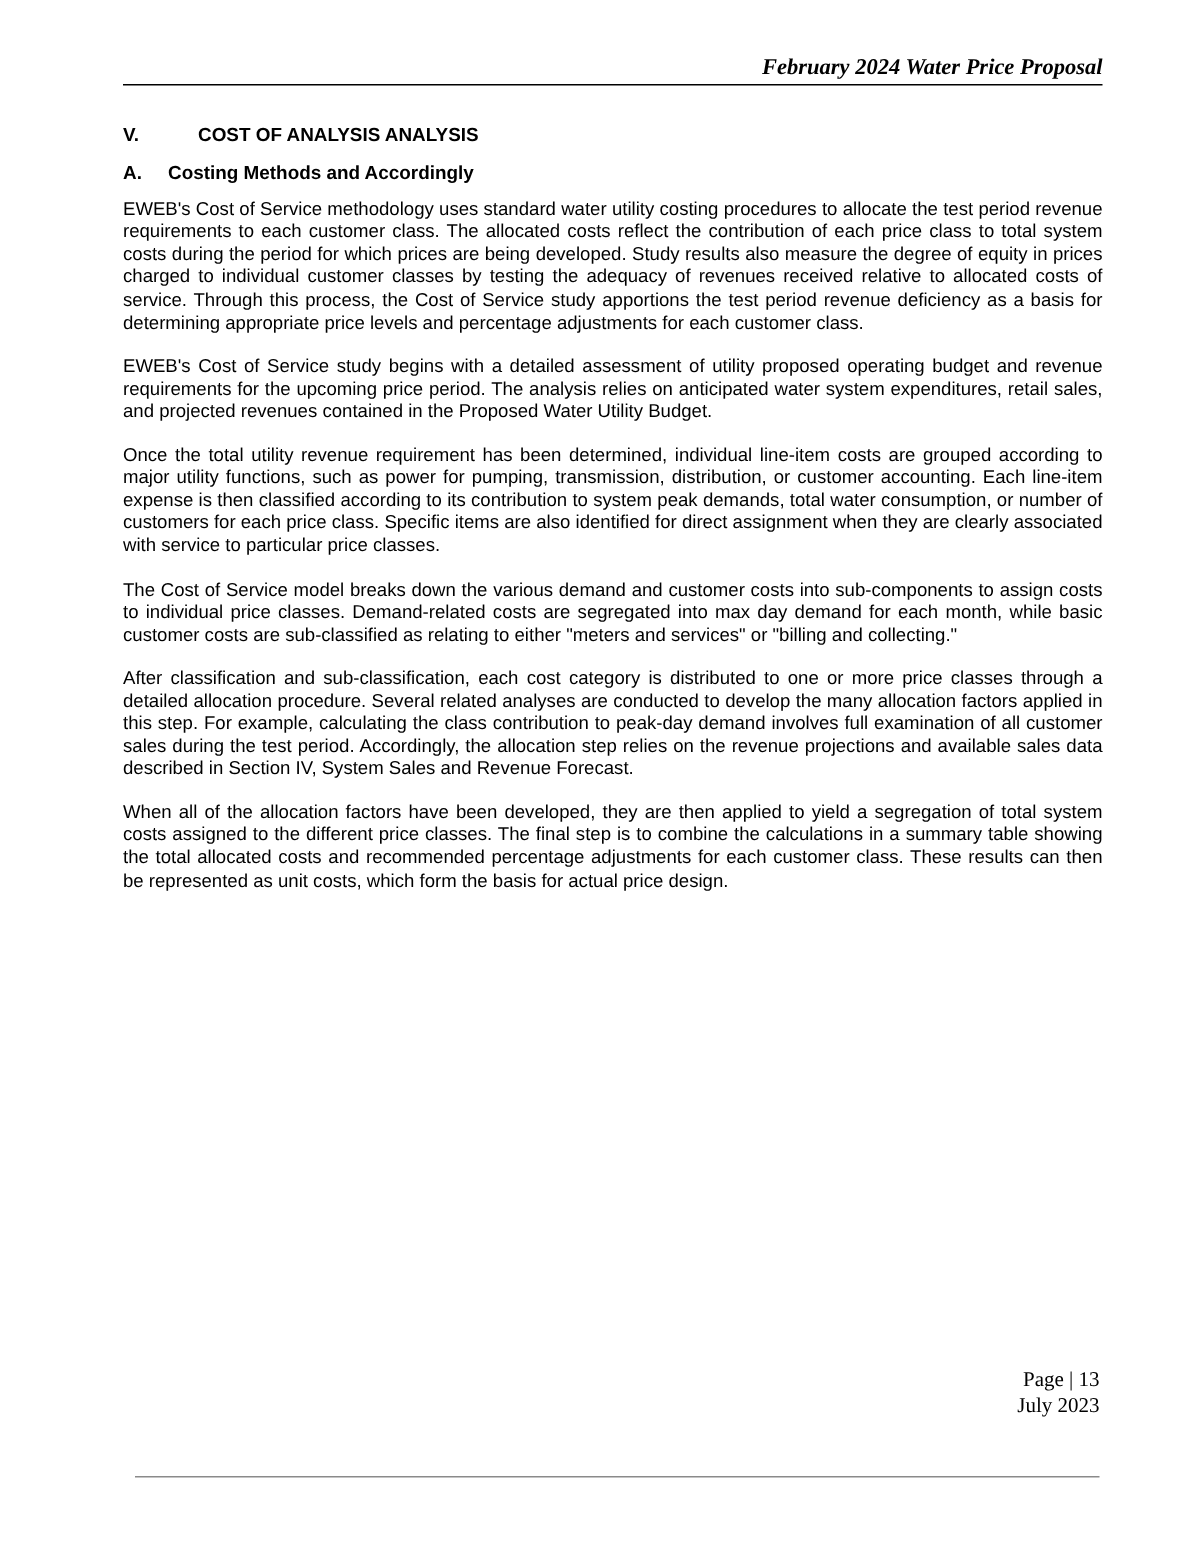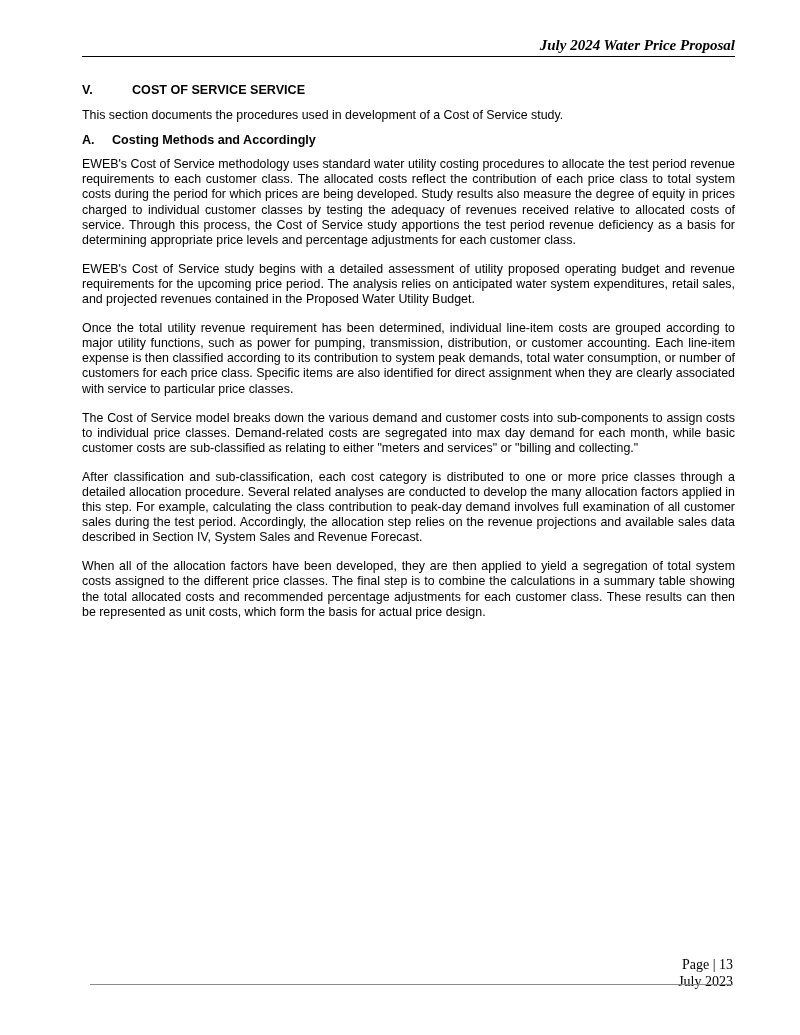--- a/index.html
+++ b/index.html
@@ -64,47 +64,46 @@
   p {
     margin: 0 0 14px 0;
     text-align: justify;
   }
   p.intro {
     margin-bottom: 10px;
   }
   .page-footer {
     position: absolute;
     right: 67px;
-    top: 957px;
+    top: 913px;
     text-align: right;
     font-family: "Liberation Serif", serif;
     font-size: 14px;
     line-height: 16.5px;
   }
   .footer-rule {
     position: absolute;
     left: 90px;
     top: 984px;
     width: 643px;
     height: 0;
     border-top: 1px solid #8a8a8a;
   }
 </style>
 </head>
 <body>
 
-<div class="page-header">July 2024 Water Price Proposal</div>
+<div class="page-header">February 2024 Water Price Proposal</div>
 <div class="header-rule"></div>
 
 <div class="content">
   <div class="section-heading">
     <span class="num">V.</span>
-    <span>COST OF SERVICE SERVICE</span>
+    <span>COST OF ANALYSIS ANALYSIS</span>
   </div>
-  <p class="intro">This section documents the procedures used in development of a Cost of Service study.</p>
 
   <div class="sub-heading">
     <span class="num">A.</span>
     <span>Costing Methods and Accordingly</span>
   </div>
 
   <p>EWEB's Cost of Service methodology uses standard water utility costing procedures to allocate the test period revenue requirements to each customer class. The allocated costs reflect the contribution of each price class to total system costs during the period for which prices are being developed. Study results also measure the degree of equity in prices charged to individual customer classes by testing the adequacy of revenues received relative to allocated costs of service. Through this process, the Cost of Service study apportions the test period revenue deficiency as a basis for determining appropriate price levels and percentage adjustments for each customer class.</p>
   <p>EWEB's Cost of Service study begins with a detailed assessment of utility proposed operating budget and revenue requirements for the upcoming price period. The analysis relies on anticipated water system expenditures, retail sales, and projected revenues contained in the Proposed Water Utility Budget.</p>
   <p>Once the total utility revenue requirement has been determined, individual line-item costs are grouped according to major utility functions, such as power for pumping, transmission, distribution, or customer accounting. Each line-item expense is then classified according to its contribution to system peak demands, total water consumption, or number of customers for each price class. Specific items are also identified for direct assignment when they are clearly associated with service to particular price classes.</p>
   <p>The Cost of Service model breaks down the various demand and customer costs into sub-components to assign costs to individual price classes. Demand-related costs are segregated into max day demand for each month, while basic customer costs are sub-classified as relating to either "meters and services" or "billing and collecting."</p>

